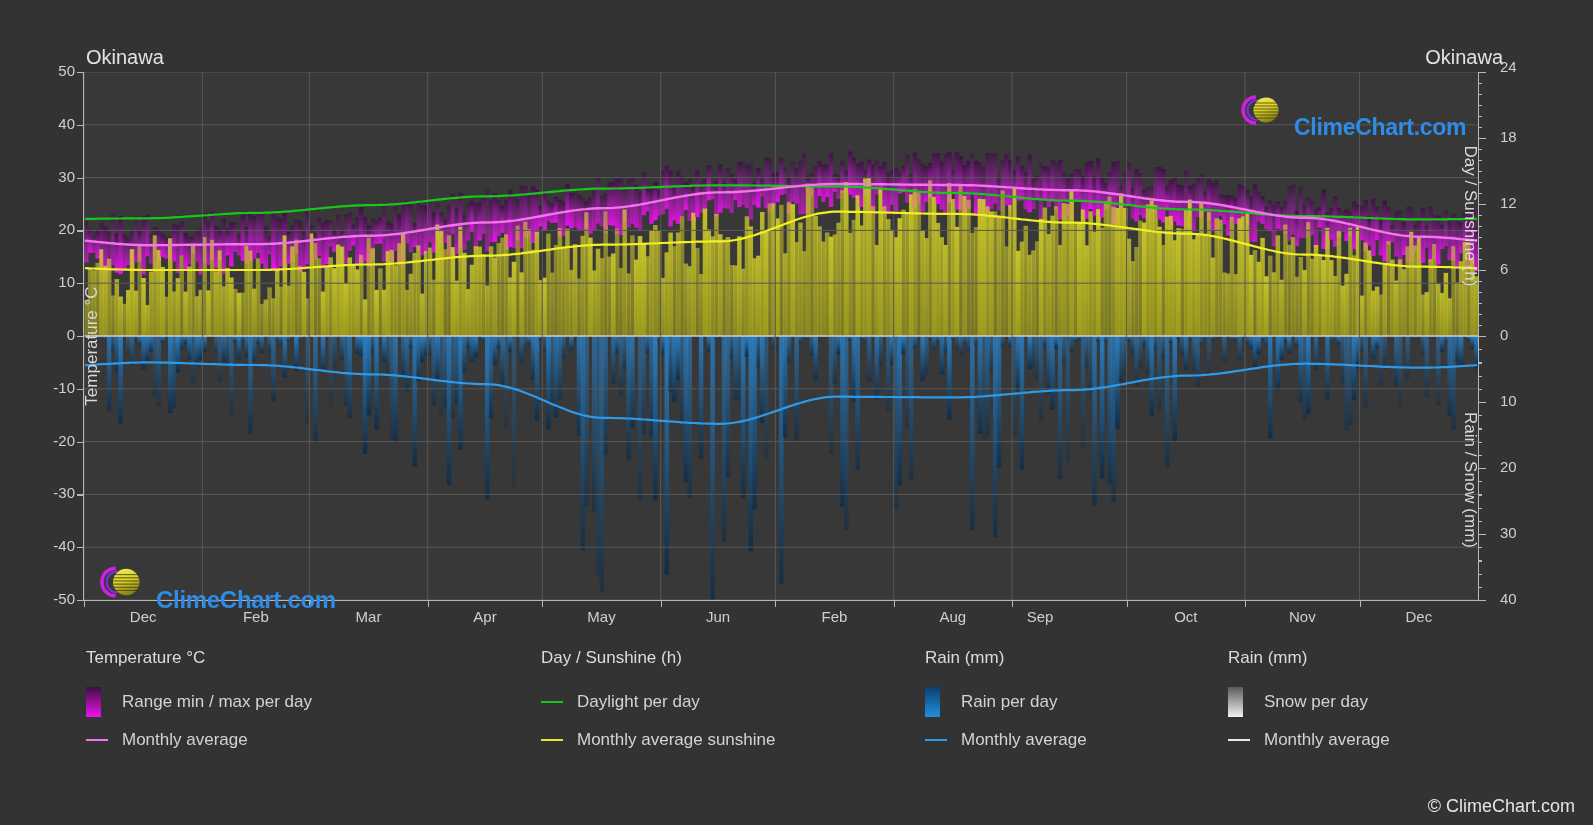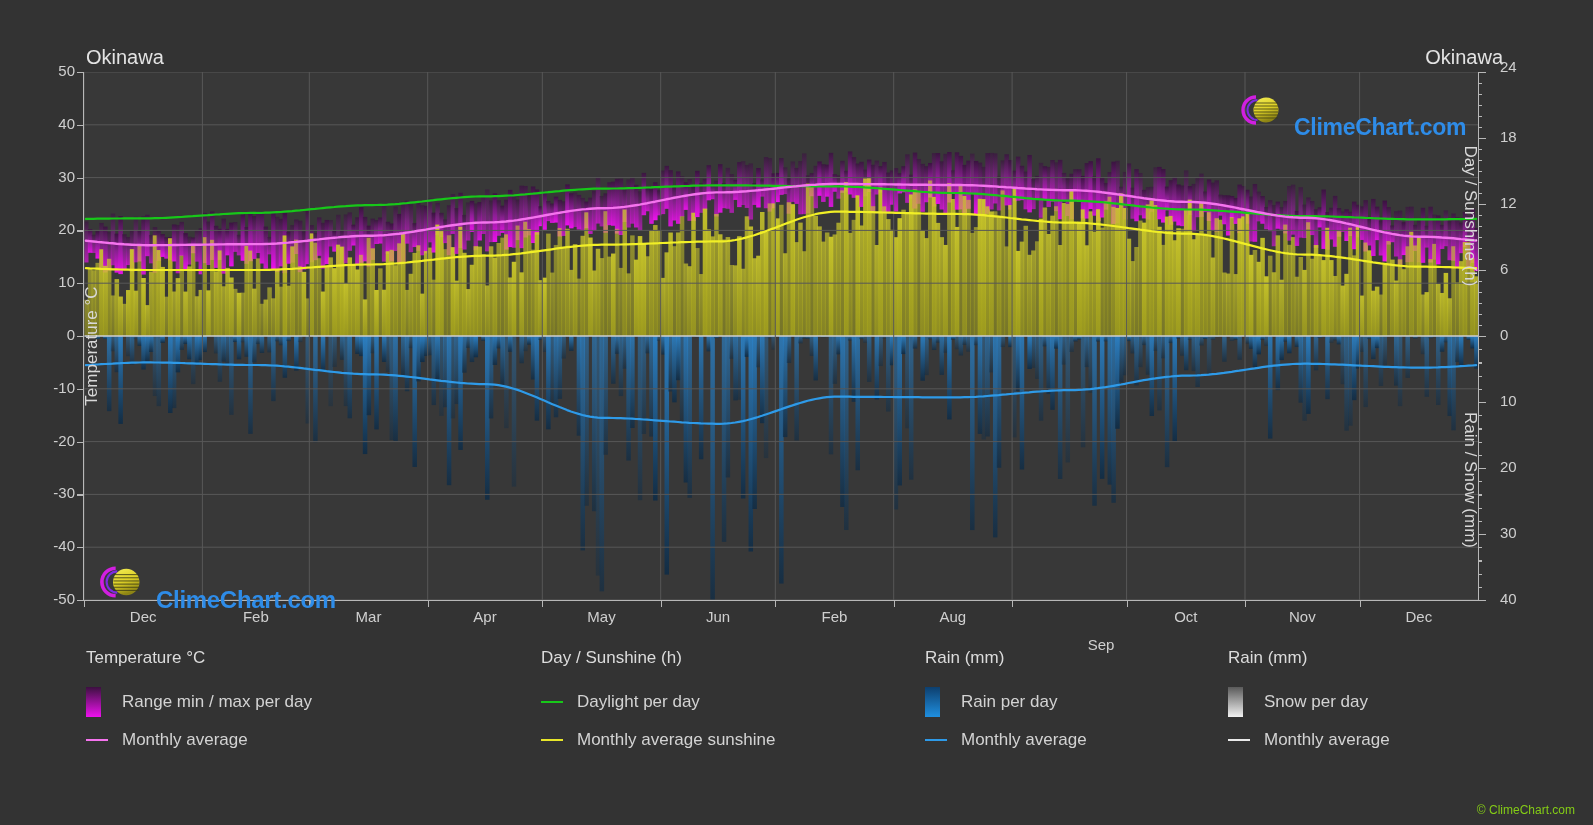--- a/index.html
+++ b/index.html
@@ -158,22 +158,22 @@
   .leg-lab {
     font-size: 17px;
     color: #d3d3d3;
   }
 
   
   .footer {
     position: absolute;
     right: 18px;
     bottom: 8px;
-    font-size: 12px;
-    color: #84cc16;
+    font-size: 18px;
+    color: #e5e5e5;
   }
 </style>
 </head>
 <body>
 
 <div id="page">
 
   <div class="loc-left">Okinawa</div>
   <div class="loc-right">Okinawa</div>
 
@@ -1352,21 +1352,21 @@
       <div class="tick-lab y-right" style="top: 524px;">30</div>
       <div class="tick-lab y-right" style="top: 590px;">40</div>
       <div class="tick-lab x" style="left: 98.1973px;">Dec</div>
       <div class="tick-lab x" style="left: 210.863px;">Feb</div>
       <div class="tick-lab x" style="left: 323.529px;">Mar</div>
       <div class="tick-lab x" style="left: 440.014px;">Apr</div>
       <div class="tick-lab x" style="left: 556.499px;">May</div>
       <div class="tick-lab x" style="left: 672.984px;">Jun</div>
       <div class="tick-lab x" style="left: 789.468px;">Feb</div>
       <div class="tick-lab x" style="left: 907.863px;">Aug</div>
-      <div class="tick-lab x" style="left: 1056px; margin-top: 28px;">Sep</div>
+      <div class="tick-lab x" style="left: 995px;">Sep</div>
       <div class="tick-lab x" style="left: 1140.83px;">Oct</div>
       <div class="tick-lab x" style="left: 1257.32px;">Nov</div>
       <div class="tick-lab x" style="left: 1373.8px;">Dec</div>
       <div style="position: absolute; left: 83px; top: 72px; width: 1.4px; height: 528px; background: rgb(184, 184, 184);"></div>
       <div style="position: absolute; left: 1478px; top: 72px; width: 1.4px; height: 528px; background: rgb(184, 184, 184);"></div>
       <div style="position: absolute; left: 84px; top: 600px; width: 1394px; height: 1.4px; background: rgb(184, 184, 184);"></div>
       <div style="position: absolute; left: 77px; top: 72px; width: 7px; height: 1.2px; background: rgb(184, 184, 184);"></div>
       <div style="position: absolute; left: 77px; top: 124.8px; width: 7px; height: 1.2px; background: rgb(184, 184, 184);"></div>
       <div style="position: absolute; left: 77px; top: 177.6px; width: 7px; height: 1.2px; background: rgb(184, 184, 184);"></div>
       <div style="position: absolute; left: 77px; top: 230.4px; width: 7px; height: 1.2px; background: rgb(184, 184, 184);"></div>

